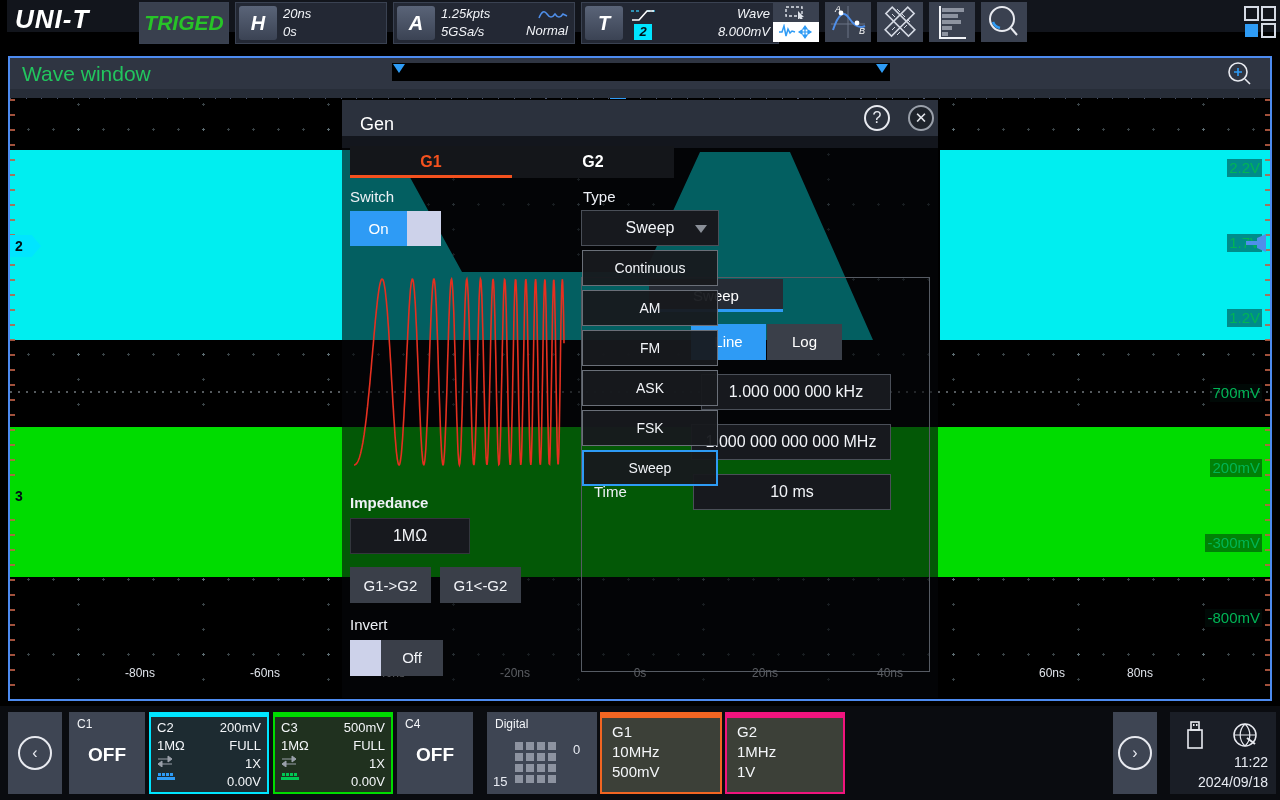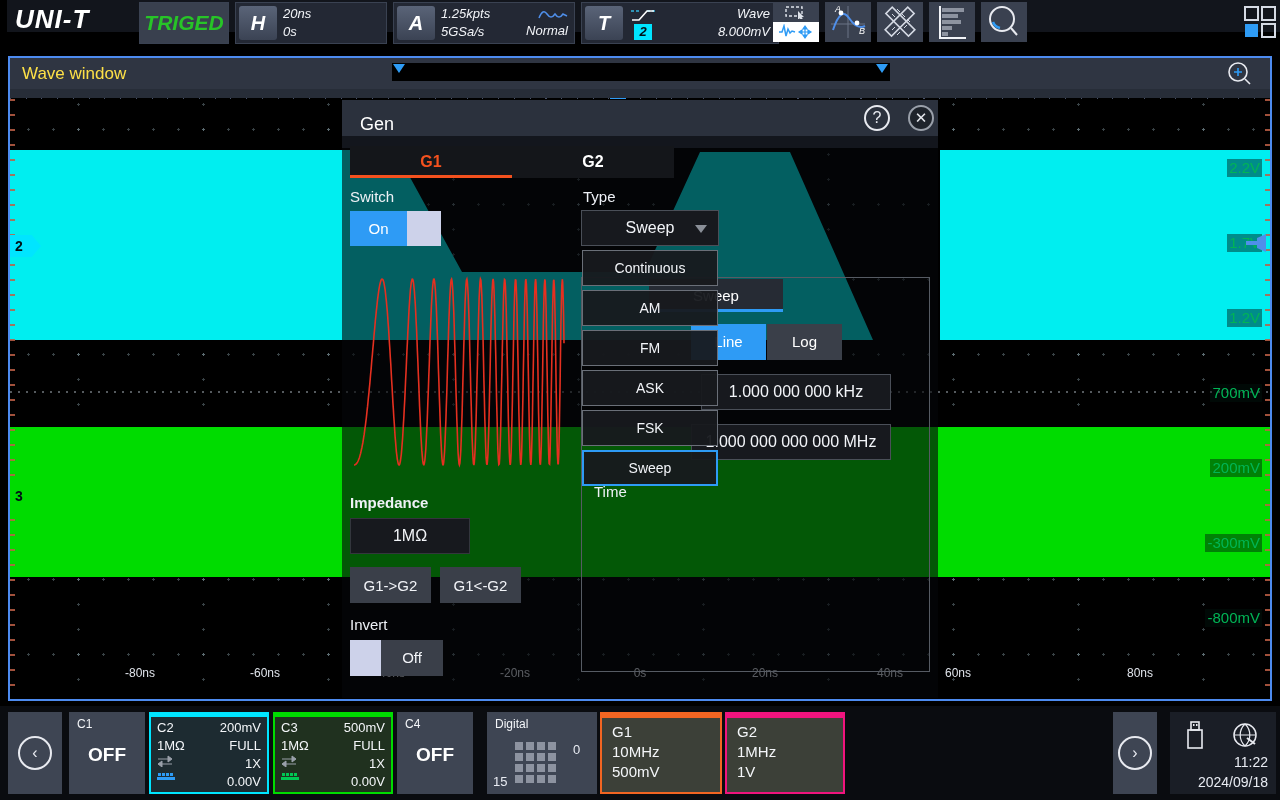--- a/index.html
+++ b/index.html
@@ -163,21 +163,21 @@
         <rect x="2" y="2" width="13" height="13" fill="none" stroke="#d5dae4" stroke-width="2"></rect>
         <rect x="19" y="2" width="13" height="13" fill="none" stroke="#d5dae4" stroke-width="2"></rect>
         <rect x="2" y="19" width="13" height="13" fill="#2e9bf5"></rect>
         <rect x="19" y="19" width="13" height="13" fill="none" stroke="#d5dae4" stroke-width="2"></rect>
       </svg>
     </div>
   </div>
 
   <div id="wavewin" class="abs">
     <div id="wavetitle" class="abs">
-      <span style="margin-left:12px;font-size:17px;color:#fde047;">Wave window</span>
+      <span style="margin-left:12px;font-size:21px;color:#22c55e;">Wave window</span>
       <div class="abs" style="left:382px;top:5px;width:498px;height:18px;background:#000;">
         <svg class="abs" style="left:1px;top:1px;" width="12" height="9">
             <path d="M0 0 h12 l-6 9 z" fill="#2e9bf5"></path>
           </svg>
         <svg class="abs" style="left:484px;top:1px;" width="12" height="9">
             <path d="M0 0 h12 l-6 9 z" fill="#2e9bf5"></path>
           </svg>
       </div>
       <svg class="abs" style="left:1216px;top:2px;" width="28" height="28" viewBox="0 0 28 28">
         <circle cx="12" cy="12" r="9" stroke="#e8eaf0" stroke-width="1.6" fill="none"></circle>
@@ -221,21 +221,21 @@
         <path d="M20 0 v18 l-9 -4 v-3 h-11 v-4 h11 v-3 z" fill="#4f8fea"></path>
       </svg>
 
       <span class="tlabel" style="left:130px;top:567px;">-80ns</span>
       <span class="tlabel" style="left:255px;top:567px;">-60ns</span>
       <span class="tlabel" style="left:380px;top:567px;">-40ns</span>
       <span class="tlabel" style="left:505px;top:567px;">-20ns</span>
       <span class="tlabel" style="left:630px;top:567px;">0s</span>
       <span class="tlabel" style="left:755px;top:567px;">20ns</span>
       <span class="tlabel" style="left:880px;top:567px;">40ns</span>
-      <span class="tlabel" style="left:948px;top:567px;">60ns</span>
+      <span class="tlabel" style="left:1042px;top:567px;">60ns</span>
       <span class="tlabel" style="left:1130px;top:567px;">80ns</span>
     </div>
   </div>
 
   <div id="gendlg" class="abs">
     <div id="gendlg-title" class="abs">
       <span style="margin-left:18px;font-size:18px;color:#fff;">Gen</span>
       <div class="abs" style="left:522px;top:5px;width:26px;height:26px;border:2px solid #e8eaf0;border-radius:50%;box-sizing:border-box;text-align:center;line-height:22px;font-size:16px;color:#e8eaf0;">?</div>
       <div class="abs" style="left:566px;top:5px;width:26px;height:26px;border:2px solid #9aa0aa;border-radius:50%;box-sizing:border-box;background:#1e232b;text-align:center;line-height:22px;font-size:15px;color:#e8eaf0;">✕</div>
     </div>
@@ -258,20 +258,21 @@
         <path id="chirp-path" d="M2.0 193.0 L2.4 193.0 L2.9 192.8 L3.3 192.6 L3.8 192.3 L4.2 191.9 L4.6 191.4 L5.1 190.8 L5.5 190.1 L5.9 189.3 L6.4 188.3 L6.8 187.2 L7.3 186.0 L7.7 184.6 L8.1 183.1 L8.6 181.5 L9.0 179.7 L9.4 177.8 L9.9 175.7 L10.3 173.4 L10.8 171.0 L11.2 168.5 L11.6 165.8 L12.1 162.9 L12.5 159.8 L12.9 156.6 L13.4 153.3 L13.8 149.8 L14.3 146.1 L14.7 142.3 L15.1 138.3 L15.6 134.2 L16.0 130.0 L16.4 125.6 L16.9 121.1 L17.3 116.5 L17.8 111.8 L18.2 107.1 L18.6 102.2 L19.1 97.3 L19.5 92.3 L19.9 87.3 L20.4 82.3 L20.8 77.2 L21.3 72.2 L21.7 67.2 L22.1 62.3 L22.6 57.4 L23.0 52.7 L23.4 48.0 L23.9 43.5 L24.3 39.1 L24.8 34.9 L25.2 31.0 L25.6 27.2 L26.1 23.7 L26.5 20.5 L26.9 17.6 L27.4 14.9 L27.8 12.7 L28.3 10.7 L28.7 9.2 L29.1 8.1 L29.6 7.3 L30.0 7.0 L30.4 7.1 L30.9 7.7 L31.3 8.8 L31.8 10.3 L32.2 12.3 L32.6 14.7 L33.1 17.7 L33.5 21.1 L33.9 25.0 L34.4 29.3 L34.8 34.0 L35.3 39.2 L35.7 44.8 L36.1 50.7 L36.6 57.0 L37.0 63.7 L37.4 70.6 L37.9 77.7 L38.3 85.0 L38.8 92.5 L39.2 100.1 L39.6 107.8 L40.1 115.4 L40.5 123.0 L40.9 130.6 L41.4 137.9 L41.8 145.0 L42.3 151.9 L42.7 158.4 L43.1 164.5 L43.6 170.1 L44.0 175.2 L44.4 179.8 L44.9 183.8 L45.3 187.1 L45.8 189.7 L46.2 191.6 L46.6 192.7 L47.1 193.0 L47.5 192.5 L47.9 191.2 L48.4 189.0 L48.8 186.1 L49.3 182.3 L49.7 177.7 L50.1 172.4 L50.6 166.3 L51.0 159.5 L51.4 152.1 L51.9 144.2 L52.3 135.8 L52.8 126.9 L53.2 117.7 L53.6 108.3 L54.1 98.7 L54.5 89.1 L54.9 79.5 L55.4 70.1 L55.8 61.0 L56.3 52.3 L56.7 44.0 L57.1 36.4 L57.6 29.4 L58.0 23.3 L58.4 18.0 L58.9 13.7 L59.3 10.4 L59.8 8.2 L60.2 7.1 L60.6 7.2 L61.1 8.5 L61.5 10.9 L61.9 14.6 L62.4 19.4 L62.8 25.3 L63.3 32.2 L63.7 40.1 L64.1 48.8 L64.6 58.3 L65.0 68.5 L65.4 79.1 L65.9 90.2 L66.3 101.4 L66.8 112.6 L67.2 123.7 L67.6 134.5 L68.1 144.9 L68.5 154.6 L68.9 163.5 L69.4 171.5 L69.8 178.4 L70.3 184.1 L70.7 188.4 L71.1 191.4 L71.6 192.8 L72.0 192.8 L72.4 191.2 L72.9 188.0 L73.3 183.3 L73.8 177.2 L74.2 169.7 L74.6 161.0 L75.1 151.1 L75.5 140.3 L75.9 128.7 L76.4 116.5 L76.8 103.9 L77.3 91.3 L77.7 78.7 L78.1 66.5 L78.6 54.9 L79.0 44.0 L79.4 34.2 L79.9 25.7 L80.3 18.6 L80.8 13.1 L81.2 9.3 L81.6 7.3 L82.1 7.2 L82.5 9.0 L82.9 12.7 L83.4 18.3 L83.8 25.6 L84.3 34.6 L84.7 45.0 L85.1 56.6 L85.6 69.2 L86.0 82.6 L86.4 96.4 L86.9 110.3 L87.3 124.1 L87.8 137.4 L88.2 149.8 L88.6 161.2 L89.1 171.2 L89.5 179.5 L89.9 186.0 L90.4 190.4 L90.8 192.7 L91.3 192.7 L91.7 190.5 L92.1 186.0 L92.6 179.3 L93.0 170.6 L93.4 160.1 L93.9 148.0 L94.3 134.6 L94.8 120.3 L95.2 105.4 L95.6 90.3 L96.1 75.4 L96.5 61.1 L96.9 47.8 L97.4 35.8 L97.8 25.6 L98.3 17.4 L98.7 11.4 L99.1 7.9 L99.6 7.0 L100.0 8.8 L100.4 13.1 L100.9 20.0 L101.3 29.2 L101.8 40.6 L102.2 53.7 L102.6 68.3 L103.1 83.8 L103.5 99.9 L103.9 116.1 L104.4 131.8 L104.8 146.6 L105.3 160.0 L105.7 171.6 L106.1 181.0 L106.6 187.8 L107.0 191.9 L107.4 193.0 L107.9 191.1 L108.3 186.2 L108.8 178.5 L109.2 168.2 L109.6 155.6 L110.1 141.1 L110.5 125.1 L110.9 108.2 L111.4 91.0 L111.8 74.1 L112.3 57.9 L112.7 43.2 L113.1 30.5 L113.6 20.1 L114.0 12.6 L114.4 8.2 L114.9 7.0 L115.3 9.3 L115.7 14.8 L116.2 23.5 L116.6 35.1 L117.1 49.1 L117.5 65.1 L117.9 82.4 L118.4 100.5 L118.8 118.6 L119.3 136.0 L119.7 152.1 L120.1 166.2 L120.6 177.8 L121.0 186.3 L121.4 191.5 L121.9 193.0 L122.3 190.7 L122.7 184.8 L123.2 175.5 L123.6 163.0 L124.1 147.8 L124.5 130.7 L124.9 112.2 L125.4 93.1 L125.8 74.3 L126.3 56.5 L126.7 40.5 L127.1 27.0 L127.6 16.7 L128.0 9.9 L128.4 7.1 L128.9 8.3 L129.3 13.6 L129.8 22.8 L130.2 35.5 L130.6 51.1 L131.1 68.9 L131.5 88.3 L131.9 108.2 L132.4 127.8 L132.8 146.2 L133.3 162.5 L133.7 175.8 L134.1 185.7 L134.6 191.5 L135.0 192.9 L135.4 189.9 L135.9 182.6 L136.3 171.2 L136.8 156.2 L137.2 138.5 L137.6 118.9 L138.1 98.2 L138.5 77.6 L138.9 58.0 L139.4 40.5 L139.8 26.0 L140.3 15.2 L140.7 8.8 L141.1 7.0 L141.6 10.1 L142.0 17.9 L142.4 30.0 L142.9 45.8 L143.3 64.6 L143.8 85.3 L144.2 106.8 L144.6 128.0 L145.1 147.8 L145.5 165.0 L145.9 178.7 L146.4 188.1 L146.8 192.6 L147.3 192.0 L147.7 186.2 L148.1 175.6 L148.6 160.7 L149.0 142.2 L149.4 121.3 L149.9 99.2 L150.3 77.0 L150.8 56.1 L151.2 37.7 L151.6 22.9 L152.1 12.6 L152.5 7.5 L152.9 7.9 L153.4 13.8 L153.8 24.9 L154.3 40.6 L154.7 59.9 L155.1 81.7 L155.6 104.7 L156.0 127.5 L156.4 148.6 L156.9 166.8 L157.3 180.8 L157.8 189.7 L158.2 193.0 L158.6 190.4 L159.1 182.0 L159.5 168.3 L159.9 150.2 L160.4 128.7 L160.8 105.4 L161.3 81.6 L161.7 59.0 L162.1 39.1 L162.6 23.1 L163.0 12.3 L163.4 7.3 L163.9 8.5 L164.3 16.0 L164.8 29.2 L165.2 47.2 L165.6 69.0 L166.1 92.9 L166.5 117.3 L166.9 140.7 L167.4 161.2 L167.8 177.5 L168.3 188.3 L168.7 192.9 L169.1 190.8 L169.6 182.3 L170.0 167.8 L170.4 148.4 L170.9 125.4 L171.3 100.5 L171.8 75.5 L172.2 52.2 L172.6 32.5 L173.1 17.7 L173.5 9.0 L173.9 7.2 L174.4 12.3 L174.8 24.1 L175.3 41.7 L175.7 63.8 L176.1 88.7 L176.6 114.5 L177.0 139.3 L177.4 161.1 L177.9 178.1 L178.3 189.0 L178.8 193.0 L179.2 189.6 L179.6 179.0 L180.1 162.2 L180.5 140.3 L180.9 115.1 L181.4 88.6 L181.8 63.0 L182.3 40.4 L182.7 22.6 L183.1 11.1 L183.6 7.0 L184.0 10.6 L184.4 21.7 L184.9 39.3 L185.3 62.1 L185.8 88.2 L186.2 115.3 L186.6 141.1 L187.1 163.5 L187.5 180.5 L187.9 190.6 L188.4 192.8 L188.8 187.0 L189.3 173.5 L189.7 153.6 L190.1 128.9 L190.6 101.6 L191.0 74.1 L191.4 48.8 L191.9 28.1 L192.3 13.8 L192.8 7.3 L193.2 9.2 L193.6 19.4 L194.1 36.9 L194.5 60.3 L194.9 87.4 L195.4 115.7 L195.8 142.7 L196.3 165.6 L196.7 182.5 L197.1 191.6 L197.6 192.1 L198.0 183.9 L198.4 167.6 L198.9 144.8 L199.3 117.7 L199.8 88.8 L200.2 61.0 L200.6 36.9 L201.1 18.9 L201.5 8.8 L201.9 7.7 L202.4 15.6 L202.8 32.0 L203.3 55.2 L203.7 82.9 L204.1 112.3 L204.6 140.6 L205.0 164.8 L205.4 182.5 L205.9 191.8 L206.3 191.8 L206.8 182.3 L207.2 164.3 L207.6 139.6 L208.1 110.8 L208.5 80.7 L208.9 52.7 L209.4 29.5 L209.8 13.8 L210.3 7.2 L210.7 10.4 L211.1 23.1 L211.6 44.2 L212.0 71.3 " stroke="#e53020" stroke-width="1.6" fill="none"></path>
       </svg>
 
       <div class="abs" style="left:239px;top:141px;width:349px;height:395px;border:1px solid #565b63;box-sizing:border-box;">
         <div class="abs" style="left:67px;top:1px;width:134px;height:33px;background:#262b34;text-align:center;line-height:33px;font-size:15px;color:#fff;border-bottom:3px solid #2e9bf5;box-sizing:border-box;">Sweep</div>
         <div class="abs" style="left:109px;top:46px;width:75px;height:36px;background:#2e9bf5;color:#fff;font-size:15px;text-align:center;line-height:36px;">Line</div>
         <div class="abs" style="left:185px;top:46px;width:75px;height:36px;background:#3a3f49;color:#fff;font-size:15px;text-align:center;line-height:36px;">Log</div>
         <div class="dlg-field" style="left:119px;top:96px;width:190px;height:36px;">1.000 000 000 kHz</div>
         <div class="dlg-field" style="left:109px;top:146px;width:200px;height:36px;">1.000 000 000 000 MHz</div>
         <span class="dlg-label" style="left:12px;top:205px;">Time</span>
+        <div class="dlg-field" style="left:111px;top:196px;width:198px;height:36px;">10 ms</div>
       </div>
 
       <span class="dlg-label" style="left:8px;top:358px;font-weight:bold;">Impedance</span>
       <div class="dlg-field" style="left:8px;top:382px;width:120px;height:36px;border-color:#33363d;">1MΩ</div>
 
       <div class="dlg-btn" style="left:8px;top:431px;width:81px;height:36px;">G1-&gt;G2</div>
       <div class="dlg-btn" style="left:98px;top:431px;width:81px;height:36px;">G1&lt;-G2</div>
 
       <span class="dlg-label" style="left:8px;top:480px;">Invert</span>
       <div class="abs" style="left:8px;top:504px;width:93px;height:36px;display:flex;">

